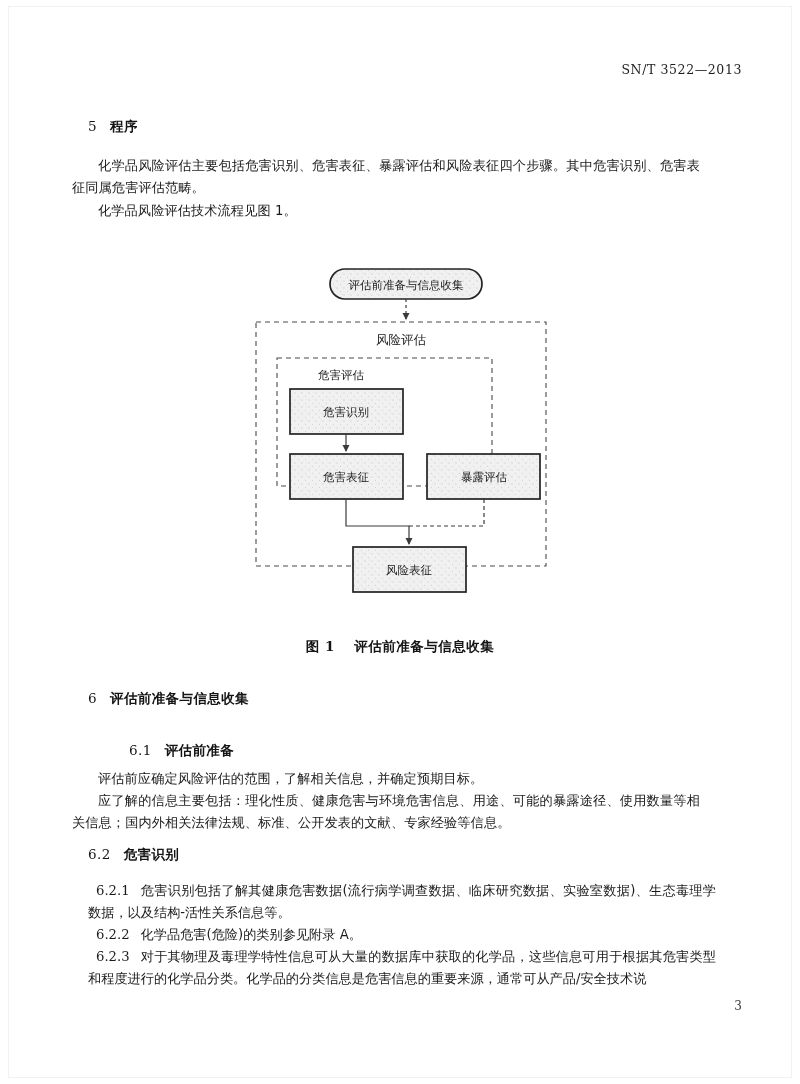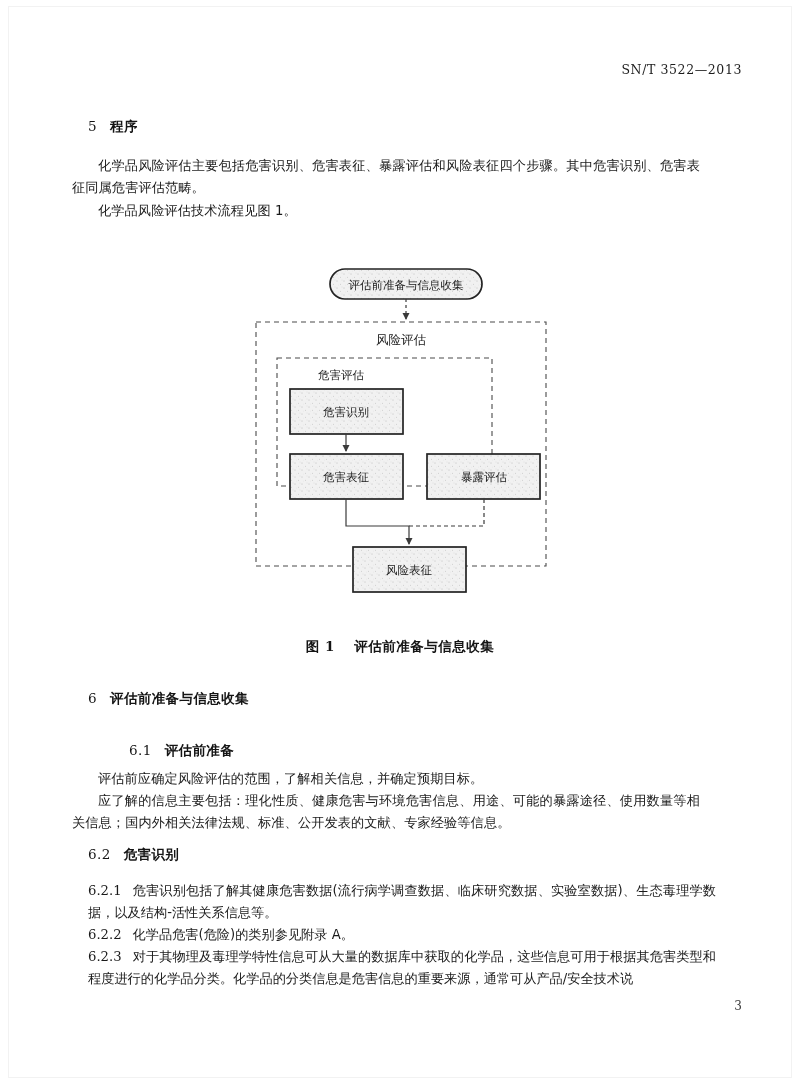--- a/index.html
+++ b/index.html
@@ -92,20 +92,21 @@
     left: 88px;
     width: 628px;
     font-size: 13.2px;
     line-height: 22px;
     color: #1a1a1a;
     text-align: justify;
   }
   .numpara .n {
     font-family: "DejaVu Serif", "Liberation Serif", serif;
     margin-right: 11px;
+    margin-left: 8px;
   }
 
   
   #figure {
     position: absolute;
     left: 0;
     top: 258px;
     width: 800px;
     height: 360px;
     text-align: center;

